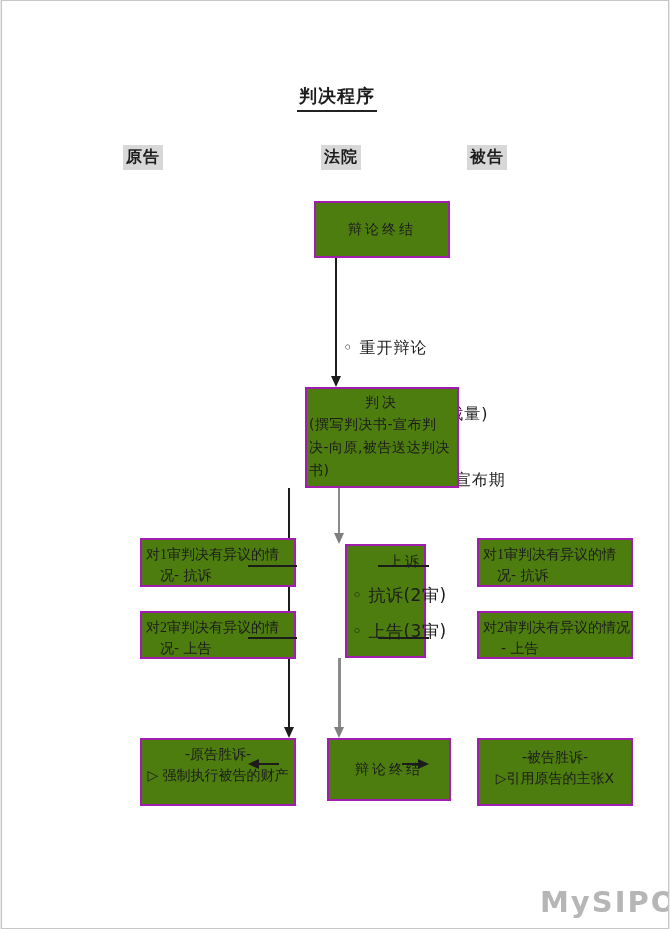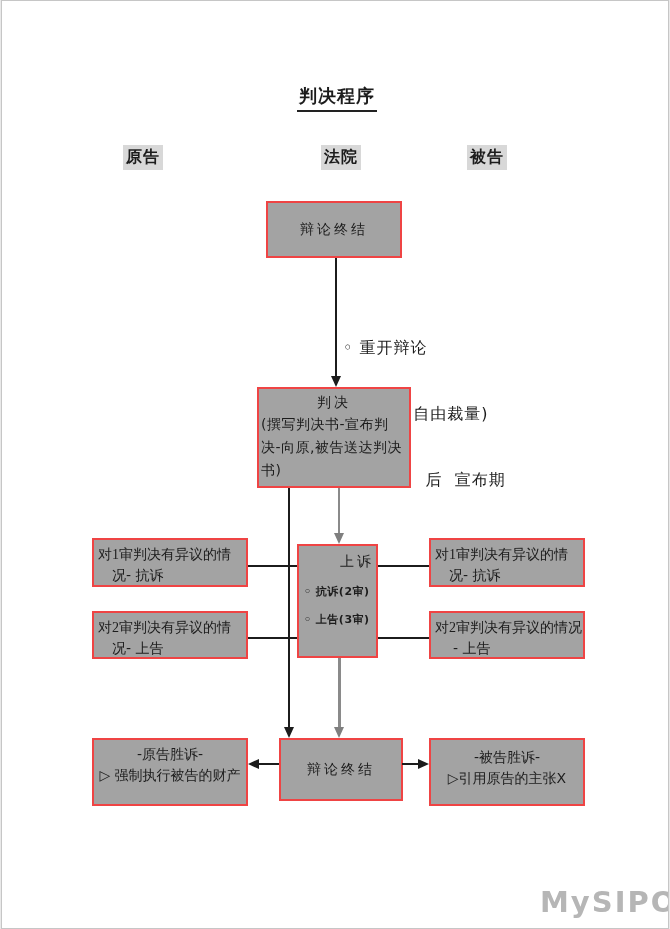--- a/index.html
+++ b/index.html
@@ -24,24 +24,25 @@
   }
   .col-header{
     position:absolute;top:144px;
     background:#d8d8d8;
     font-size:16px;font-weight:bold;
     padding:2px 3px;
     letter-spacing:1px;
   }
   .box{
     position:absolute;
-    border:2px solid #ef4444;
-    background:#a3a3a3;
+    border:2px solid #a21caf;
+    background:#4d7c0f;
     box-sizing:border-box;
     font-size:14px;
+    margin-left:48px;
   }
   .box-center{display:flex;align-items:center;justify-content:center;text-align:center;}
   .vline,.hline{position:absolute;background:#1c1c1c;}
   .gray-line{background:#8a8a8a;}
   .head-down{
     position:absolute;width:0;height:0;
     border-left:5px solid transparent;
     border-right:5px solid transparent;
     border-top:11px solid #1c1c1c;
   }
@@ -64,21 +65,21 @@
     white-space:pre;
   }
   .annotation .indent{margin-left:12px;}
   .judgment-title{margin-top:5px;text-align:center;letter-spacing:3px;}
   .judgment-detail{
     margin-top:1px;padding:0 2px;
     line-height:23px;letter-spacing:0.5px;
     word-break:break-all;text-align:left;
   }
   .appeal-title{margin-top:7px;text-align:center;letter-spacing:3px;padding-left:39px;}
-  .appeal-item{margin:13px 0 0 5px;font-size:11px;white-space:nowrap;letter-spacing:0.5px;font-weight:bold;}
+  .appeal-item{margin:13px 0 0 5px;font-size:17px;white-space:nowrap;letter-spacing:0.5px;}
   .side-line1{margin:4px 0 0 4px;line-height:21px;white-space:nowrap;font-family:Liberation Serif, serif;}
   .side-line2{margin-left:18px;line-height:21px;white-space:nowrap;}
   .side-line2.wide{margin-left:22px;}
   .win-box{text-align:center;line-height:21px;padding-top:4px;}
   .watermark{
     position:absolute;left:538px;top:884px;
     font-size:29px;font-weight:bold;color:#b6b6b6;
     letter-spacing:2px;
     font-family:"DejaVu Sans",sans-serif;
   }

